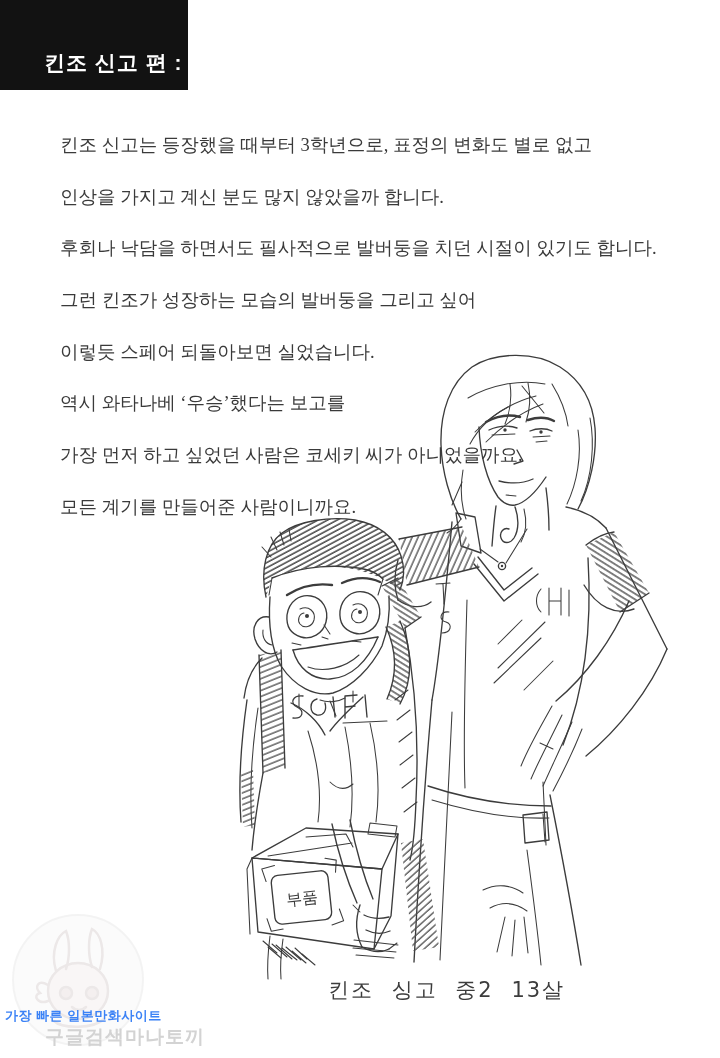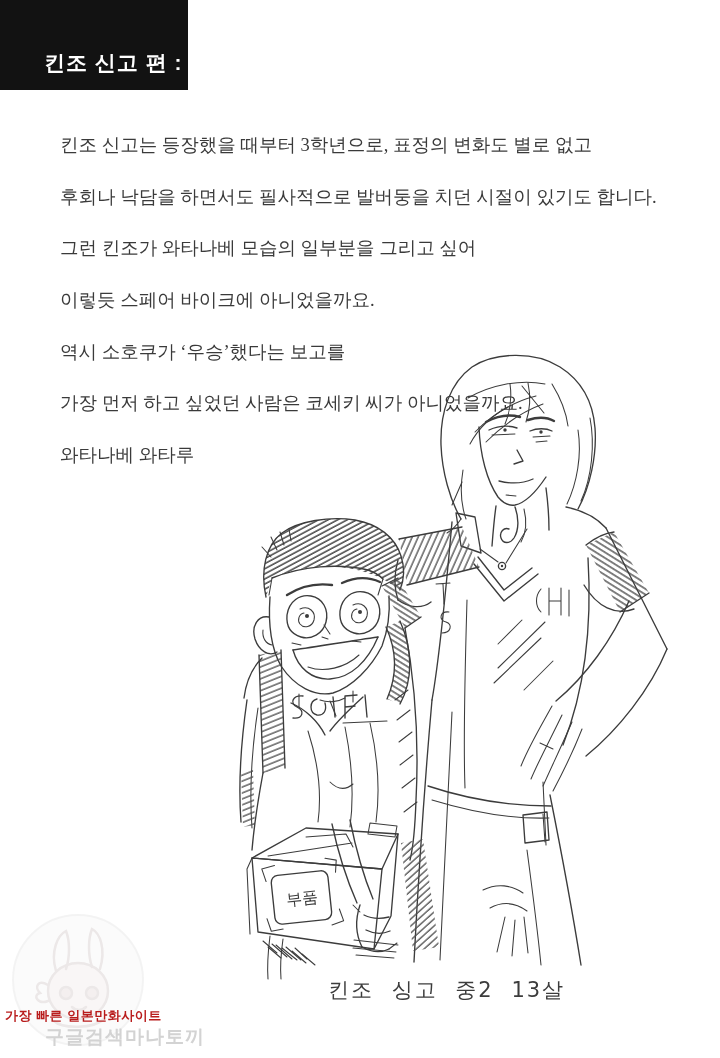--- a/index.html
+++ b/index.html
@@ -39,44 +39,45 @@
   .caption {
     position:absolute; left:328px; top:976px; font-size:21px; color:#3c3c3c;
     letter-spacing:2px; word-spacing:9px; white-space:nowrap;
     font-family:"DejaVu Sans",sans-serif;
   }
   
   .watermark { position:absolute; left:0; top:905px; width:170px; height:153px; }
   .wm-mascot { position:absolute; left:8px; top:8px; opacity:0.6; }
   .wm1 {
     position:absolute; left:5px; top:102px; font-size:13px; font-weight:900;
-    color:#b91c1c; white-space:nowrap; letter-spacing:0.5px;
+    color:#3b82f6; white-space:nowrap; letter-spacing:0.5px;
   }
   .wm2 {
     position:absolute; left:4px; top:119px; font-size:19px; font-weight:900;
     color:#d3d3d3; white-space:nowrap; letter-spacing:1px;margin-left:41px;
   }
 </style>
 </head>
 <body>
 
 <div class="page">
 
   <div class="title-bar">
     <span>킨조 신고 편 : 후기</span>
   </div>
 
   <div class="afterword">
     <p>킨조 신고는 등장했을 때부터 3학년으로, 표정의 변화도 별로 없고</p>
+    <p>인상을 가지고 계신 분도 많지 않았을까 합니다.</p>
     <p>후회나 낙담을 하면서도 필사적으로 발버둥을 치던 시절이 있기도 합니다.</p>
-    <p>그런 킨조가 와타나베 모습의 일부분을 그리고 싶어</p>
-    <p>이렇듯 스페어 바이크에 아니었을까요.</p>
-    <p>역시 소호쿠가 ‘우승’했다는 보고를</p>
+    <p>그런 킨조가 성장하는 모습의 발버둥을 그리고 싶어</p>
+    <p>이렇듯 스페어 되돌아보면 실었습니다.</p>
+    <p>역시 와타나베 ‘우승’했다는 보고를</p>
     <p>가장 먼저 하고 싶었던 사람은 코세키 씨가 아니었을까요.</p>
-    <p>와타나베 와타루</p>
+    <p>모든 계기를 만들어준 사람이니까요.</p>
   </div>
 
   <svg class="sketch" width="720" height="1058" viewBox="0 0 720 1058">
     <defs>
       <pattern id="htHair" width="4.5" height="4.5" patternUnits="userSpaceOnUse" patternTransform="rotate(62)">
         <line x1="1" y1="0" x2="1" y2="4.5" stroke="#454545" stroke-width="1.5"></line>
       </pattern>
       <pattern id="htA" width="5.5" height="5.5" patternUnits="userSpaceOnUse" patternTransform="rotate(24)">
         <line x1="1" y1="0" x2="1" y2="5.5" stroke="#4c4c4c" stroke-width="1.3"></line>
       </pattern>

